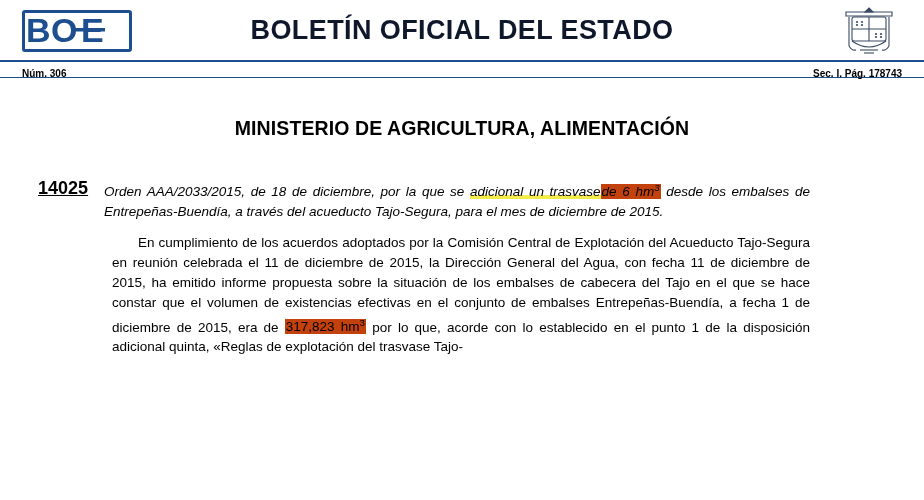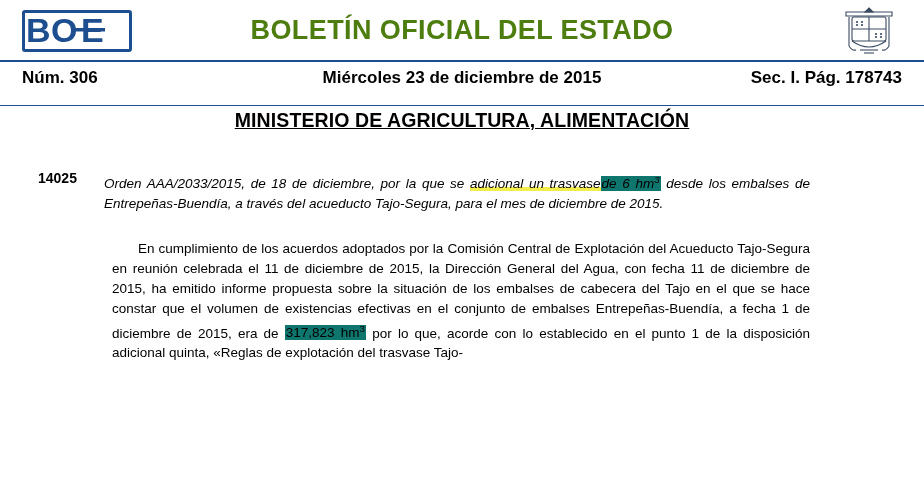--- a/index.html
+++ b/index.html
@@ -34,40 +34,40 @@
     align-items: center;
     justify-content: center;
     overflow: hidden;
   }
   .boe-logo svg { display: block; }
   .masthead-title {
     font-family: "Liberation Sans", sans-serif;
     font-weight: bold;
     font-size: 27px;
     letter-spacing: 0.4px;
-    color: #4d7c0f;
+    color: #0f172a;
     text-align: center;
   }
   .coat {
     position: absolute;
     right: 26px;
     top: 6px;
     width: 58px;
     height: 50px;
   }
   .coat svg { display: block; }
 
   
   .subhead {
     position: relative;
-    height: 44px;
+    height: 16px;
     border-bottom: 1.5px solid #1d4e8f;
     font-family: "Liberation Sans", sans-serif;
     font-weight: bold;
-    font-size: 17px;
+    font-size: 10px;
     color: #000;
   }
   .subhead .num { position: absolute; left: 22px; top: 6px; }
   .subhead .date { position: absolute; left: 0; right: 0; top: 6px; text-align: center; }
   .subhead .right { position: absolute; right: 22px; top: 6px; }
   .subhead .right .sec { }
 
   
   .page {
     padding: 0 30px 0 30px;
@@ -79,61 +79,62 @@
     font-size: 20px;
     margin-top: 34px;
     letter-spacing: 0.2px;
   }
   .ministry {
     text-align: center;
     font-family: "Liberation Sans", sans-serif;
     font-weight: bold;
     font-size: 19.5px;
     line-height: 29px;
+    margin-top: 36px;
     letter-spacing: 0.1px;
-    text-decoration: underline;
   }
 
   .item {
     display: flex;
     margin-top: 34px;
     align-items: flex-start;
   }
   .item-number {
     width: 74px;
     flex: 0 0 74px;
     font-family: "Liberation Sans", sans-serif;
     font-weight: bold;
-    font-size: 14px;
+    font-size: 18px;
     padding-top: 1px;
     padding-left: 8px;
+    text-decoration: underline;
   }
   .item-title {
     flex: 1 1 auto;
     font-family: "Liberation Sans", sans-serif;
     font-style: italic;
     font-size: 13.5px;
     line-height: 20px;
     text-align: justify;
     padding-right: 84px;
   }
 
   .para {
     font-family: "Liberation Sans", sans-serif;
     font-size: 13.5px;
     line-height: 20px;
     text-align: justify;
-    margin-top: 25px;
+    margin-top: 11px;
     padding-right: 84px;
     padding-left: 82px;
     text-indent: 26px;
   }
 
   .hl {
-    background: #0f766e;
+    background: #c2410c;
     padding: 0 1px;
   }
   .underline-y {
     background: linear-gradient(to top, #f2ed4a 0 4px, transparent 4px 100%);
   }
   sup { font-size: 0.72em; vertical-align: super; }
 </style>
 </head>
 <body>
 
@@ -177,21 +178,20 @@
           <circle cx="41" cy="28" r="1.1"></circle>
         <circle cx="36" cy="31" r="1.1"></circle>
           <circle cx="41" cy="31" r="1.1"></circle>
       </g>
     </svg>
   </div>
 </div>
 
 <div class="subhead">
   <div class="num">Núm. 306</div>
-  <div class="date">Miércoles 23 de diciembre de 2015</div>
   <div class="right">
     <span class="sec">Sec. I.</span>
     <span>Pág. 178743</span>
   </div>
 </div>
 
 <div class="page">
 
 
   <div class="ministry">

